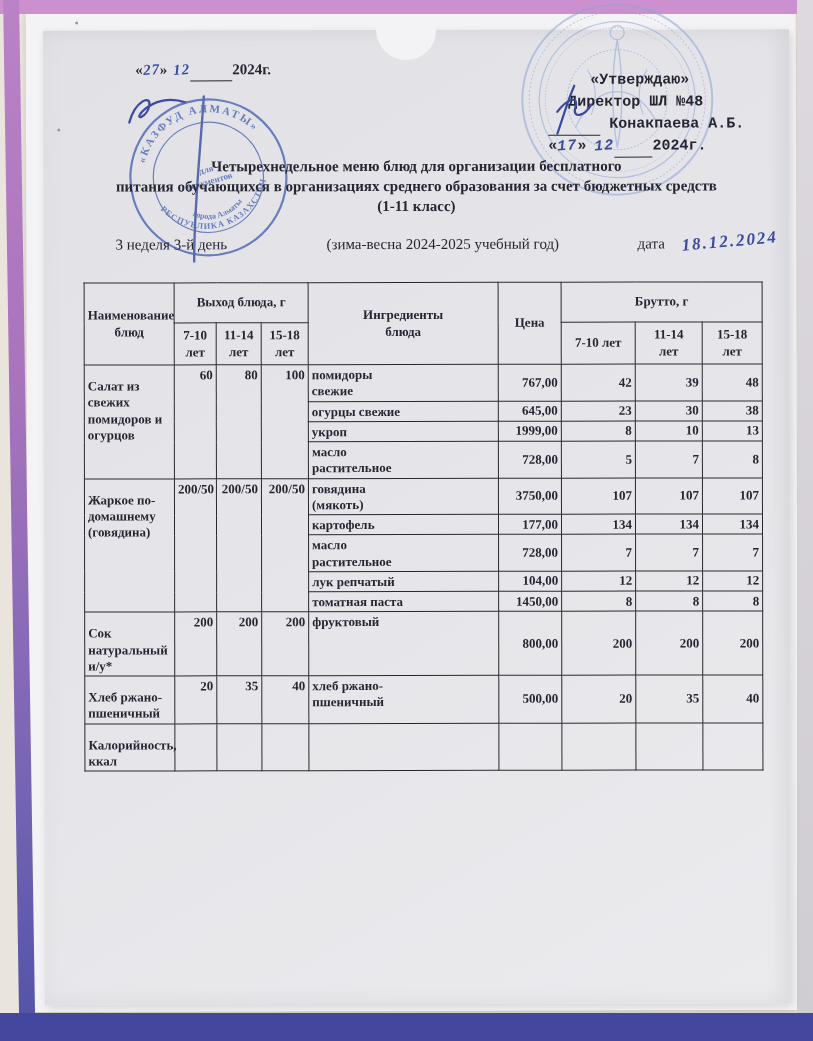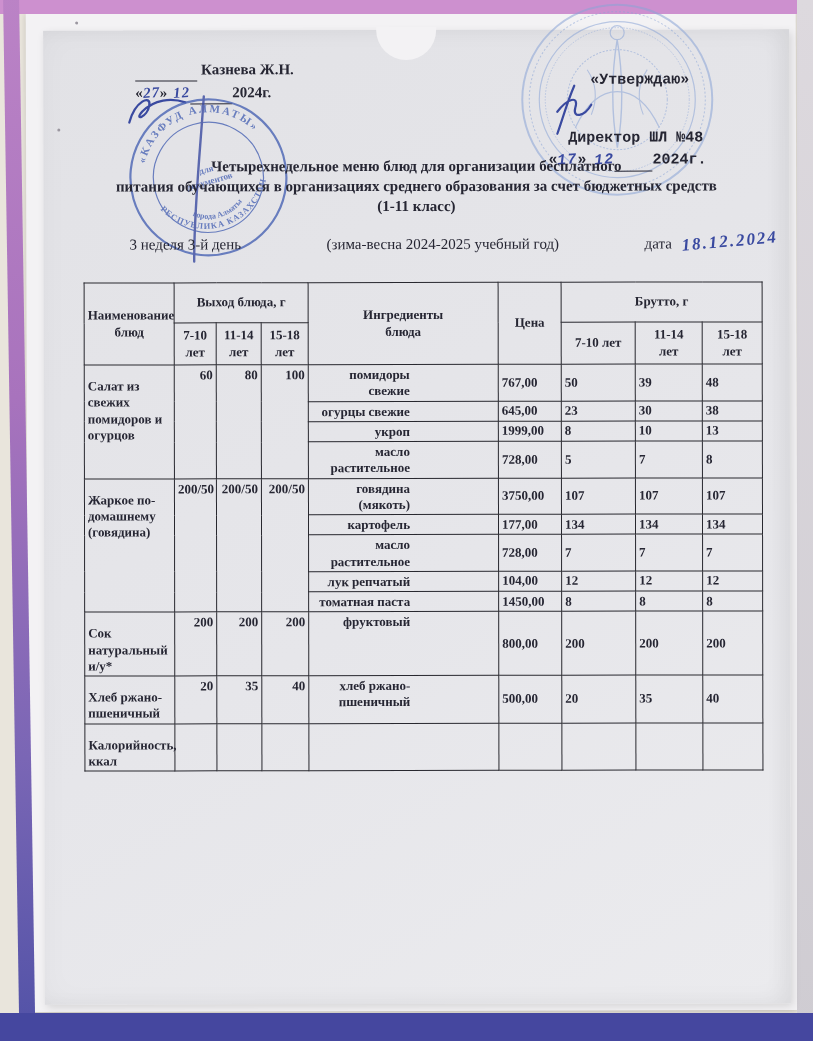--- a/index.html
+++ b/index.html
@@ -21,45 +21,45 @@
     background:linear-gradient(150deg,#e2e2e6 0%,#e6e6ea 55%,#ebebee 100%);
     box-shadow:inset -10px 0 18px rgba(0,0,0,.045),inset 0 0 30px rgba(0,0,0,.03),2px 3px 8px rgba(0,0,0,.12);z-index:2;}
   .notch{position:absolute;left:333px;top:-3px;width:60px;height:33px;background:#f3f2f4;border-radius:0 0 30px 30px;}
   .speck{position:absolute;width:3px;height:3px;border-radius:50%;background:#9b97a0;}
 
   .blk{position:absolute;font-weight:bold;font-size:15px;line-height:23px;color:var(--ink);white-space:nowrap;}
   .approved-blk{left:92px;top:28px;}
   .approver-blk{left:505px;top:40px;line-height:22px;font-family:Liberation Mono, monospace;}
   .ind1{padding-left:38px;}
   .ind2{padding-left:42px;}
-  .ind3{padding-left:20px;margin-top:36px;}
+  .ind3{padding-left:20px;}
   .uline{display:inline-block;border-bottom:1.6px solid var(--ink);height:15px;vertical-align:bottom;}
   .hw{font-style:italic;color:var(--ink-hw);font-weight:bold;letter-spacing:1px;display:inline-block;transform:rotate(-4deg);}
   .hw-date{font-size:17px;letter-spacing:2px;transform:rotate(-5deg);}
   .sig-svg{position:absolute;}
 
   .doc-title{position:absolute;left:0;top:126px;width:746px;text-align:center;font-weight:bold;font-size:15px;
     line-height:20px;color:var(--ink);}
   .subtitle-row{position:absolute;left:0;top:206px;width:746px;font-size:15px;color:var(--ink);}
-  .subtitle-row .week{position:absolute;left:86px;top:0;font-family:Liberation Serif, serif;}
+  .subtitle-row .week{position:absolute;left:72px;top:0;font-family:Liberation Serif, serif;}
   .subtitle-row .season{position:absolute;left:283px;top:0;}
-  .subtitle-row .datelab{position:absolute;left:594px;top:0;margin-left:7px;}
+  .subtitle-row .datelab{position:absolute;left:594px;top:0;}
   .subtitle-row .dateval{position:absolute;left:638px;top:-4px;}
 
   .menu-table{position:absolute;left:40px;top:252px;width:678px;border-collapse:collapse;table-layout:fixed;
     font-size:13px;font-weight:bold;color:var(--ink);}
   .menu-table td,.menu-table th{border:1.6px solid #28282f;padding:1px 3px;vertical-align:middle;line-height:1.25;}
   .menu-table th{text-align:center;}
   .menu-table th.h1{height:40px;}
   .menu-table th.h2{height:42px;}
   .menu-table th.ing-h{padding:0 48px;}
   .menu-table th.narrow{padding:0 12px;}
   .menu-table td.dish{text-align:left;vertical-align:top;padding-top:13px;}
-  .menu-table td.ing{text-align:right;vertical-align:top;padding-top:2px;padding-right:88px;}
-  .menu-table td.num{text-align:left;}
+  .menu-table td.ing{text-align:left;vertical-align:top;padding-top:2px;padding-right:88px;}
+  .menu-table td.num{text-align:right;}
   .menu-table td.out{text-align:right;vertical-align:top;padding-top:2px;}
   .menu-table tbody tr:last-child td{height:34px;}
 
   .footer-line{position:absolute;left:308px;top:730px;font-size:15px;color:var(--ink);}
   .footer-line .uline{width:96px;}
 
   .stamp-stroke{stroke:var(--stamp-blue);fill:none;}
   .stamp-text{fill:var(--stamp-blue);font-family:"Liberation Serif",serif;font-weight:bold;}
   .seal-stroke{stroke:var(--seal-blue);fill:none;}
   .ink-stroke{stroke:var(--ink-hw);fill:none;stroke-linecap:round;}
@@ -85,21 +85,20 @@
       <circle class="seal-stroke" cx="100" cy="100" r="78" stroke-width="1.2"></circle>
       <circle class="seal-stroke" cx="100" cy="100" r="72" stroke-width="0.9" stroke-dasharray="1.5 1.5"></circle>
       <circle class="seal-stroke" cx="100" cy="100" r="50" stroke-width="1" stroke-dasharray="2 1.5"></circle>
       <path class="seal-stroke" stroke-width="1.4" d="M100,40 C94,75 94,115 100,148 C106,115 106,75 100,40 Z"></path>
       <circle class="seal-stroke" cx="100" cy="33" r="7" stroke-width="1.2"></circle>
       <path class="seal-stroke" stroke-width="1.3" d="M58,128 C72,98 88,92 100,92 C112,92 128,98 142,128"></path>
       <path class="seal-stroke" stroke-width="1.1" d="M70,70 C80,85 80,100 74,115 M130,70 C120,85 120,100 126,115"></path>
     </svg>
 
     <div class="blk approved-blk">
-      <div><span class="uline" style="width:62px;"></span>&nbsp;<span>Казнева Ж.Н.</span></div>
       <div><span>«</span><span class="hw">27</span><span>»</span><span class="hw" style="margin-left:6px;">12</span><span class="uline" style="width:42px;"></span><span>2024г.</span></div>
       <svg class="sig-svg" style="left:-12px;top:34px;" width="72" height="38" viewBox="0 0 72 38">
         <path class="ink-stroke" stroke-width="2.3" d="M6,30 C12,8 28,2 26,13 C24,25 10,29 19,19 C31,7 48,5 62,10"></path>
       </svg>
     </div>
 
     <svg class="sig-svg" style="left:80px;top:62px;opacity:.8;transform:rotate(-16deg);" width="170" height="170" viewBox="0 0 170 170">
       <defs>
         <path id="lst-top" d="M 20,85 A 65,65 0 0 1 150,85"></path>
         <path id="lst-bot" d="M 27,96 A 62,62 0 0 0 143,96"></path>
@@ -111,20 +110,21 @@
       <text class="stamp-text" font-size="8.5" letter-spacing="1"><textPath href="#lst-bot" startOffset="50%" text-anchor="middle">РЕСПУБЛИКА КАЗАХСТАН</textPath></text>
       <text class="stamp-text" font-size="8"><textPath href="#lst-in" startOffset="50%" text-anchor="middle">города Алматы</textPath></text>
       <text class="stamp-text" font-size="9" x="85" y="80" text-anchor="middle">для</text>
       <text class="stamp-text" font-size="9" x="85" y="92" text-anchor="middle">документов</text>
       <path class="ink-stroke" stroke-width="2.4" d="M48,162 C62,112 88,48 103,6"></path>
     </svg>
 
     <div class="blk approver-blk">
       <div class="ind2">«Утверждаю»</div>
       <div class="ind3">Директор ШЛ №48</div>
+      <div><span class="uline" style="width:52px;"></span>&nbsp;<span>Конакпаева А.Б.</span></div>
       <div><span>«</span><span class="hw">17</span><span>»</span><span class="hw" style="margin-left:8px;">12</span><span class="uline" style="width:38px;"></span><span>2024г.</span></div>
       <svg class="sig-svg" style="left:-4px;top:12px;" width="58" height="56" viewBox="0 0 58 56">
         <path class="ink-stroke" stroke-width="2.2" d="M30,4 C23,20 18,38 13,52 M13,30 C23,17 35,13 31,26 C28,37 40,35 47,23"></path>
       </svg>
     </div>
 
     <div class="doc-title">
       <div>Четырехнедельное меню блюд для организации бесплатного</div>
       <div>питания обучающихся в организациях среднего образования за счет бюджетных средств</div>
       <div>(1-11 класс)</div>
@@ -167,21 +167,21 @@
         </tr>
       </thead>
       <tbody>
           <tr>
             <td class="dish" rowspan="4">Салат из свежих помидоров и огурцов</td>
             <td class="out" rowspan="4">60</td>
             <td class="out" rowspan="4">80</td>
             <td class="out" rowspan="4">100</td>
             <td class="ing">помидоры свежие</td>
             <td class="num">767,00</td>
-            <td class="num">50</td>
+            <td class="num">42</td>
             <td class="num">39</td>
             <td class="num">48</td>
           </tr>
           <tr>
             <td class="ing">огурцы свежие</td>
             <td class="num">645,00</td>
             <td class="num">23</td>
             <td class="num">30</td>
             <td class="num">38</td>
           </tr>

